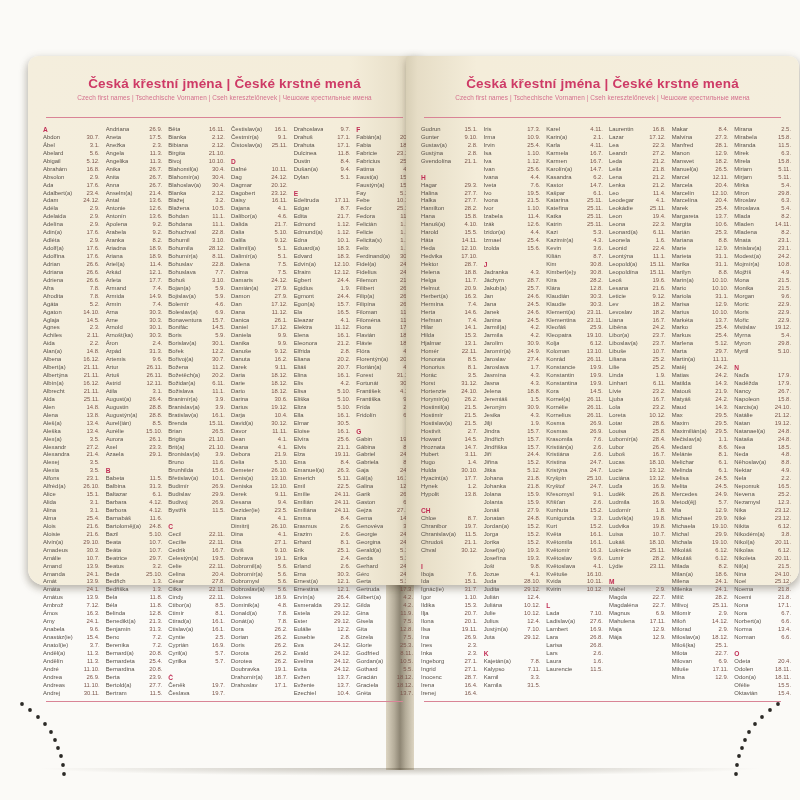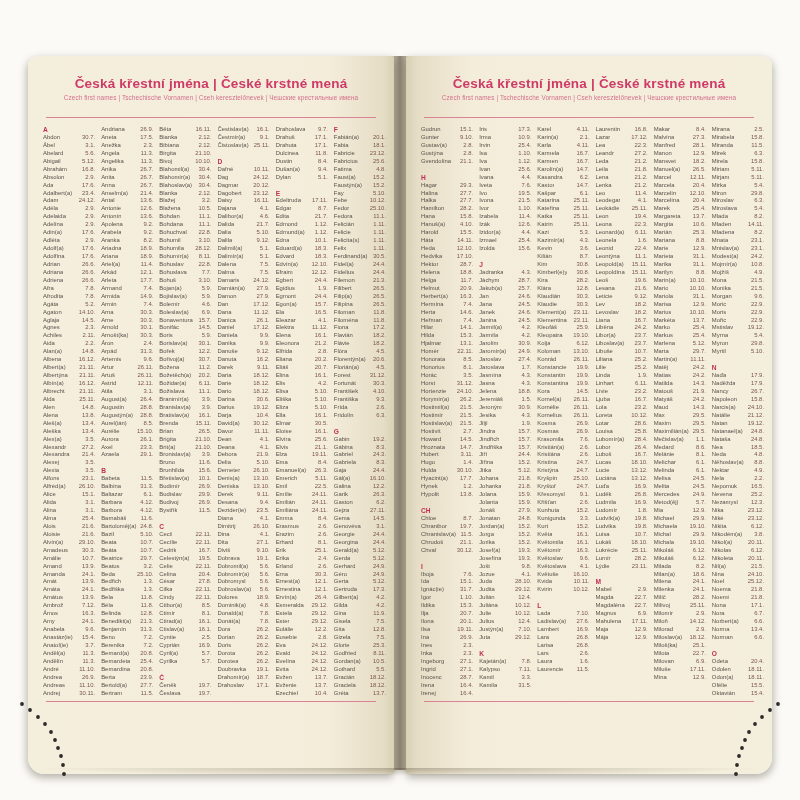--- a/index.html
+++ b/index.html
@@ -1,20 +1,20 @@
 <!DOCTYPE html>
 <html><head>
 <meta charset="utf-8">
 <style>
   html,body{margin:0;padding:0;}
   body{width:800px;height:800px;position:relative;background:#fbfaf7;font-family:"Liberation Sans",sans-serif;overflow:hidden;}
   .book{position:absolute;left:28px;top:56px;width:744px;height:714px;}
   .spine{position:absolute;left:358px;top:0;width:28px;height:100%;
     background:linear-gradient(90deg,#ddd5c2 0%,#b4ac99 30%,#8e8674 50%,#b4ac99 70%,#ddd5c2 100%);}
-  .page{position:absolute;top:0;width:366px;height:718px;background:#f3ecda;}
+  .page{position:absolute;top:0;width:366px;height:529px;background:#f3ecda;padding-left:27px;}
   .page.left{left:0;border-radius:10px 2px 2px 16px;
     background:linear-gradient(90deg,#f4eedd 0%,#f4edda 82%,#e6ddc6 97%,#d8cfb6 100%);
     box-shadow:0 3px 10px rgba(60,50,30,.28), -2px 4px 6px rgba(60,50,30,.12);}
   .page.right{left:378px;border-radius:2px 10px 16px 2px;
     background:linear-gradient(270deg,#f4eedd 0%,#f4edda 82%,#e6ddc6 97%,#d8cfb6 100%);
     box-shadow:0 3px 10px rgba(60,50,30,.28), 2px 4px 6px rgba(60,50,30,.12);}
   .hdr{position:absolute;top:20px;left:0;right:0;text-align:center;}
   .title{font-size:13.5px;font-weight:bold;letter-spacing:.2px;color:#ce3a66;}
   .subtitle{font-size:6.4px;color:#d4708d;margin-top:3px;letter-spacing:.1px;}
   .rule-top{position:absolute;top:61px;left:18px;right:18px;height:1px;background:#d98496;}

